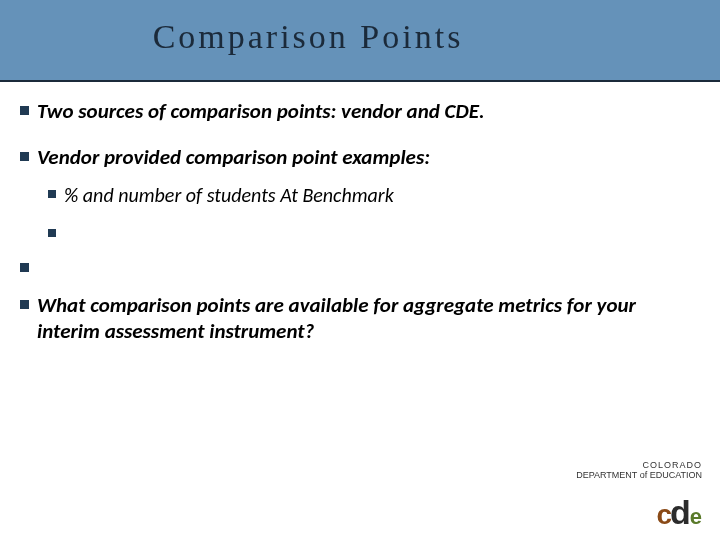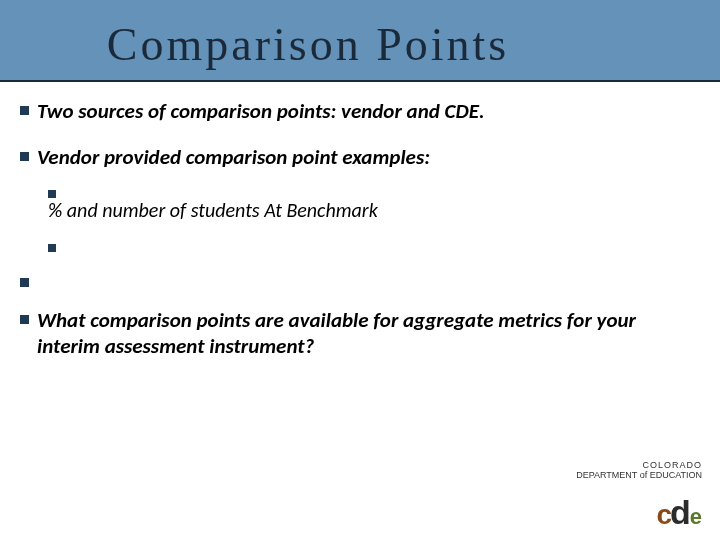--- a/index.html
+++ b/index.html
@@ -27,21 +27,21 @@
     height: 2px;
     background: #1b2a3a;
   }
   .title {
     position: absolute;
     top: 18px;
     left: 0;
     width: 616px;
     text-align: center;
     font-family: Georgia, "Times New Roman", serif;
-    font-size: 46px;
+    font-size: 34px;
     letter-spacing: 3px;
     color: #1b2a3a;
     font-weight: 400;
   }
   .content {
     position: absolute;
     top: 98px;
     left: 20px;
     width: 680px;
     font-style: italic;
@@ -68,21 +68,21 @@
   .bullet-text {
     font-size: 21px;
     line-height: 1.25;
     color: #000;
   }
   .bullet-text.bold { font-weight: 700; }
   .sub-list {
     margin-left: 28px;
     margin-bottom: 18px;
   }
-  .sub-list .bullet-row { margin-bottom: 14px; flex-direction: column; }
+  .sub-list .bullet-row { margin-bottom: 14px; }
   .sub-text {
     font-size: 20px;
     line-height: 1.25;
     color: #000;
   }
   .footer-logo {
     position: absolute;
     right: 18px;
     bottom: 14px;
     display: flex;

